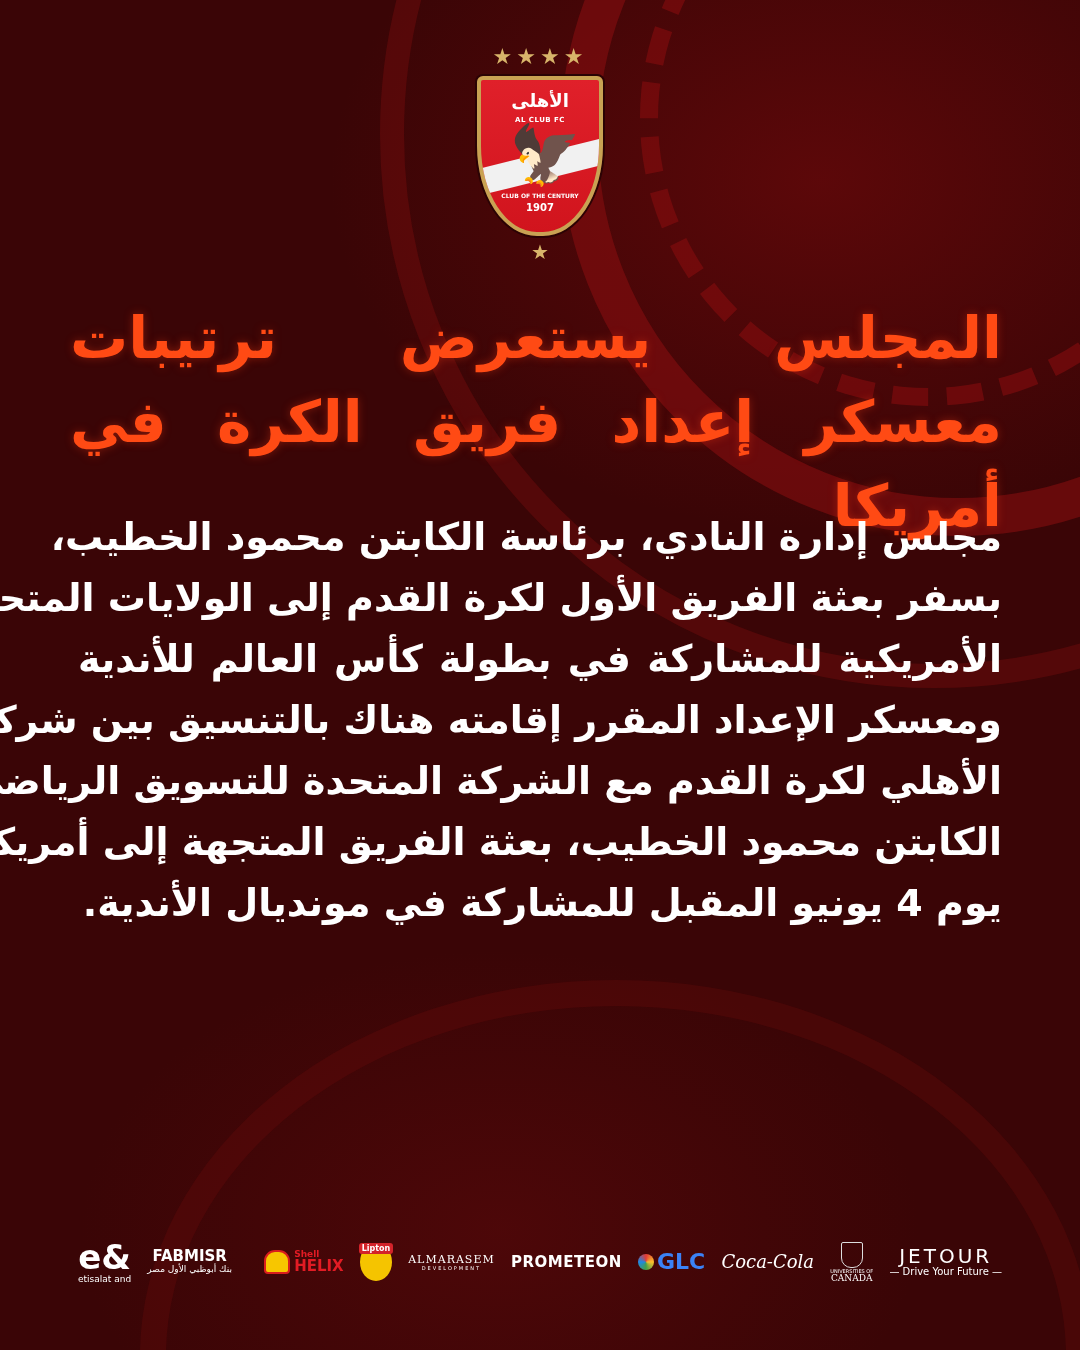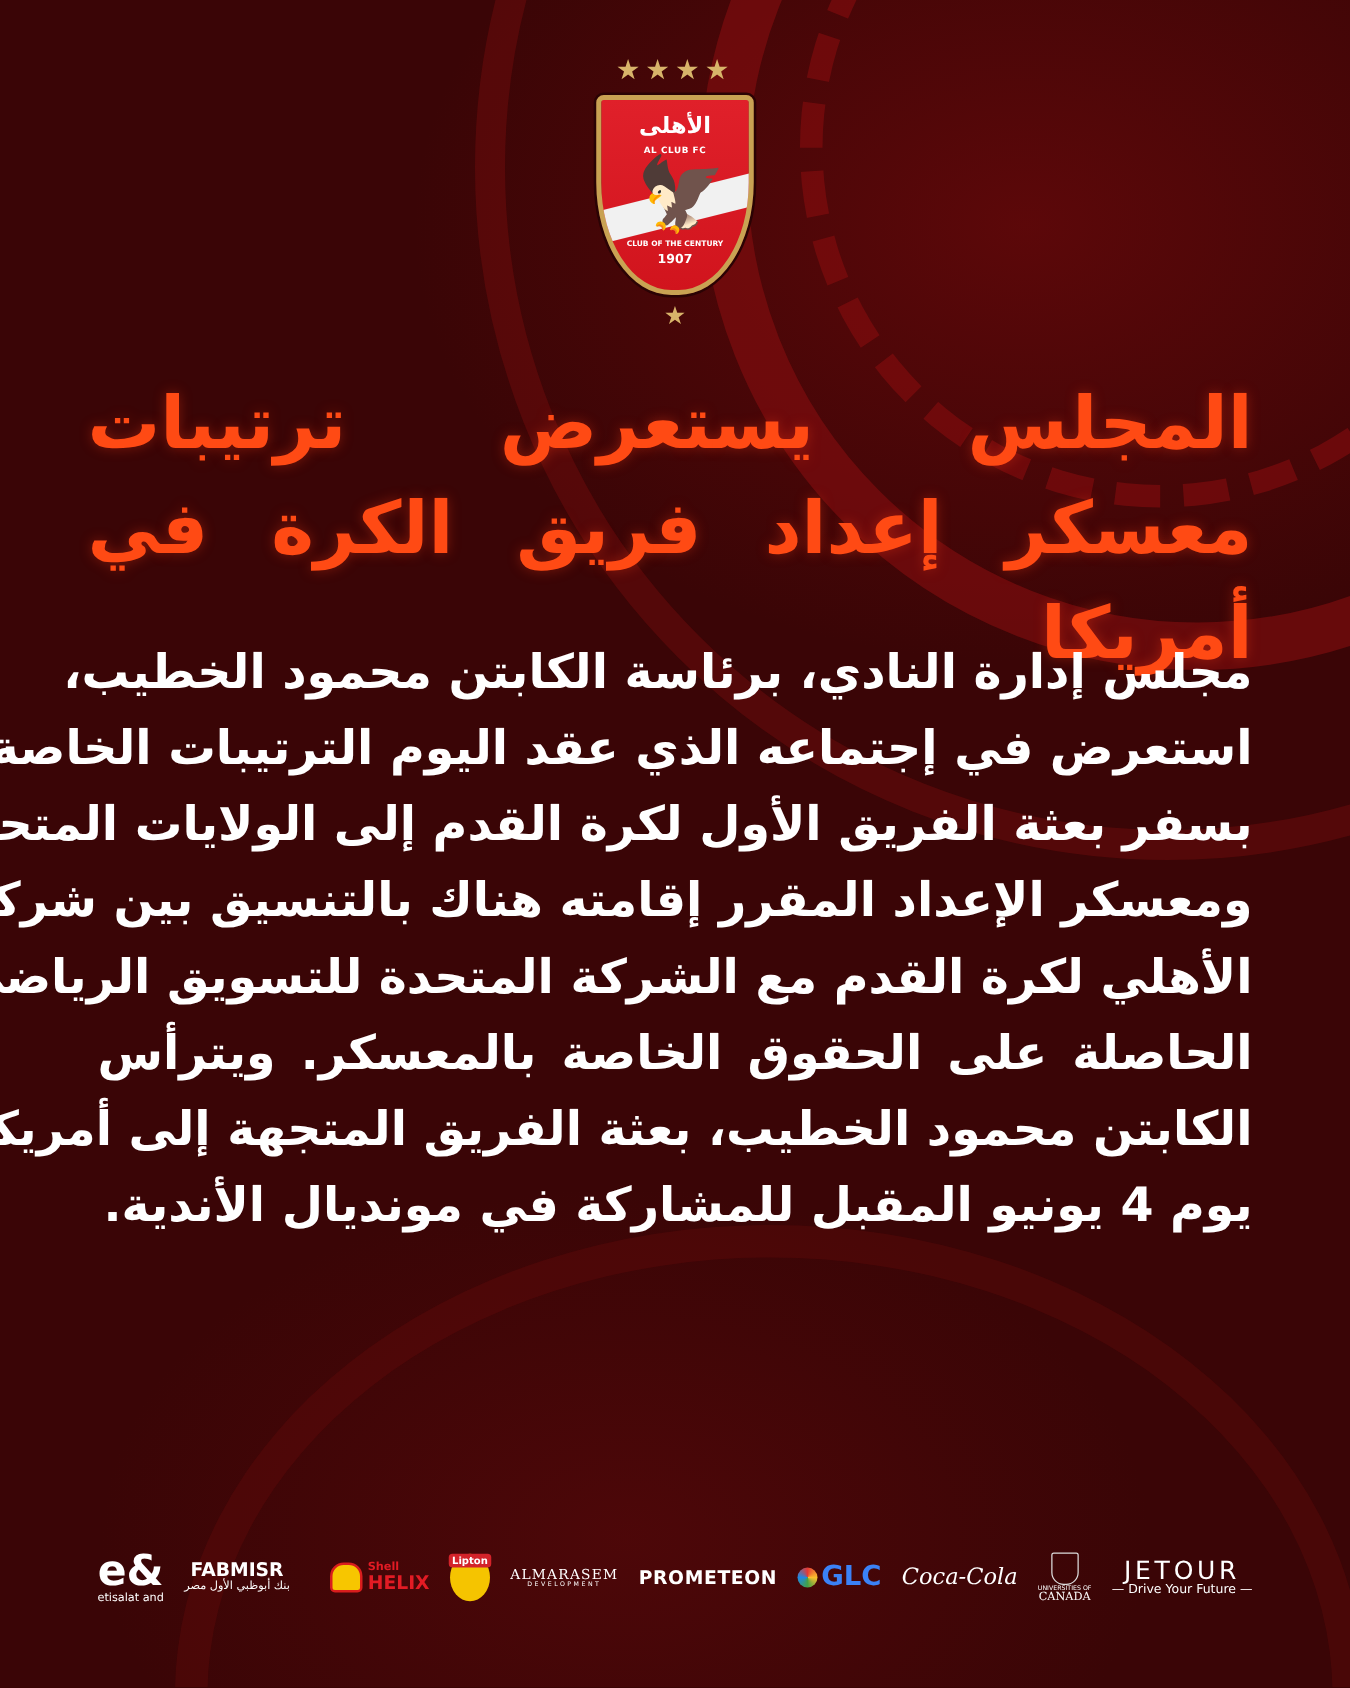--- a/index.html
+++ b/index.html
@@ -106,25 +106,24 @@
   <div class="star-bottom">★</div>
 </div>
 
 <div class="headline">
   <div>المجلس يستعرض ترتيبات</div>
   <div>معسكر إعداد فريق الكرة في أمريكا</div>
 </div>
 
 <div class="body-text">
   <span class="line">مجلس إدارة النادي، برئاسة الكابتن محمود الخطيب،</span>
-  <span class="line">استعرض في إجتماعه الذي عقد اليوم الترتيبات الخاصة</span>
   <span class="line">بسفر بعثة الفريق الأول لكرة القدم إلى الولايات المتحدة</span>
+  <span class="line">الأمريكية للمشاركة في بطولة كأس العالم للأندية</span>
   <span class="line">ومعسكر الإعداد المقرر إقامته هناك بالتنسيق بين شركة</span>
   <span class="line">الأهلي لكرة القدم مع الشركة المتحدة للتسويق الرياضي</span>
-  <span class="line">الحاصلة على الحقوق الخاصة بالمعسكر. ويترأس</span>
   <span class="line">الكابتن محمود الخطيب، بعثة الفريق المتجهة إلى أمريكا</span>
   <span class="line" style="text-align-last:right;">يوم 4 يونيو المقبل للمشاركة في مونديال الأندية.</span>
 </div>
 
 <div class="sponsors">
   <div class="sp eand">
     <span class="big">e&amp;</span>
     <span class="small">etisalat and</span>
   </div>
   <div class="sp fab">

